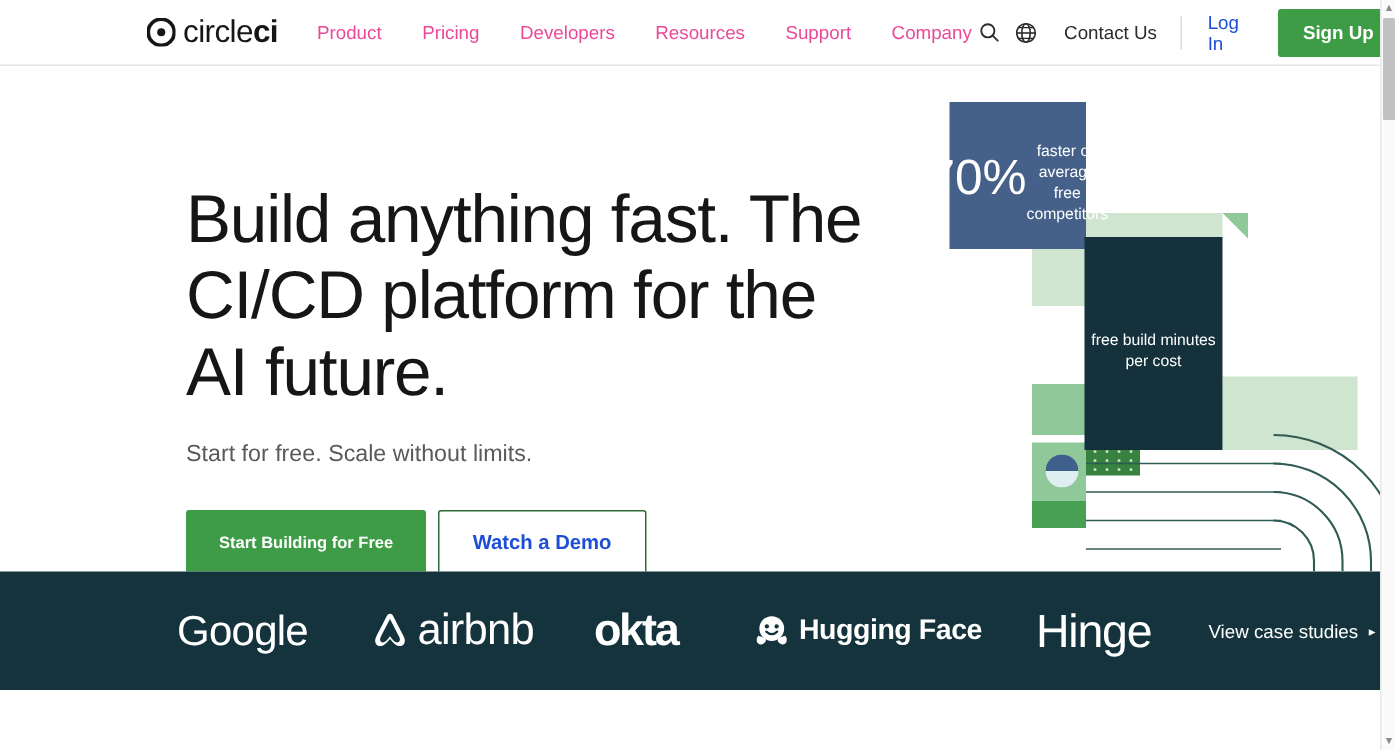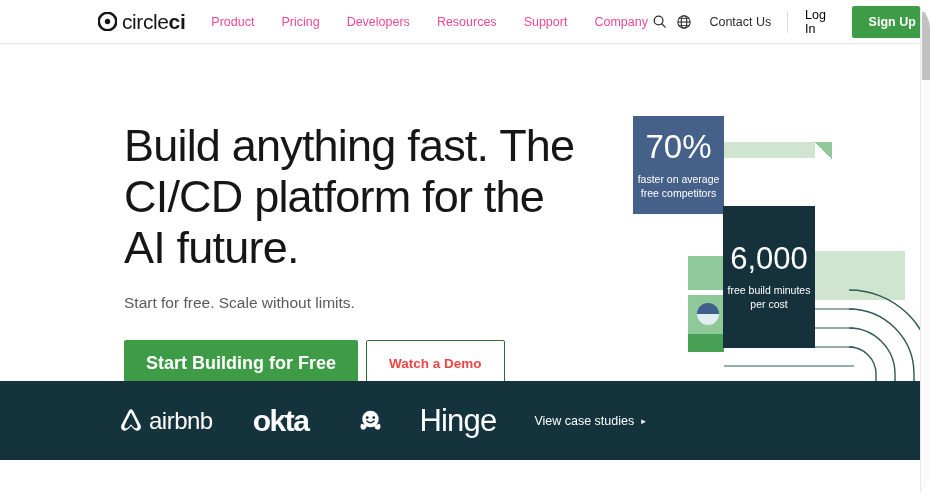--- a/index.html
+++ b/index.html
@@ -2,21 +2,21 @@
 <html><head>
 <meta charset="utf-8">
 <style>
   * { box-sizing: border-box; margin: 0; padding: 0; }
   html, body {
     width: 930px; height: 500px;
     overflow: hidden;
     font-family: "Liberation Sans", sans-serif;
     background: #ffffff;
   }
-  .page { position: relative; width: 930px; height: 500px; overflow: hidden; background:#fff;border-radius:29px; }
+  .page { position: relative; width: 930px; height: 500px; overflow: hidden; background:#fff; }
   .viewport { position: absolute; left:0; top:0; width: 920px; height: 500px; overflow: hidden; }
 
   
   .header {
     position: absolute; left:0; top:0; width: 920px; height: 44px;
     background: #fff; border-bottom: 1px solid #e6e6e6;
     display: flex; align-items: center;
   }
   .logo { display:flex; align-items:center; margin-left: 98px; gap: 5px; }
   .logo-mark { width:19px; height:19px; display:block; }
@@ -26,53 +26,53 @@
 
   .nav { display:flex; align-items:center; gap: 27px; margin-left: 26px; }
   .nav-item {
     font-size: 12.5px; color: #ec4899; cursor: pointer;
     font-weight: 400; white-space: nowrap;
   }
   .header-right { display:flex; align-items:center; margin-left:auto; margin-right: 104px; gap: 0; }
   .icon-btn { width: 28px; height: 28px; display:flex; align-items:center; justify-content:center; cursor:pointer; }
   .contact { font-size: 12.5px; color:#2b2b2b; margin-left: 14px; margin-right: 16px; cursor:pointer; white-space:nowrap; }
   .hdr-divider { width:1px; height: 22px; background: #dcdcdc; }
-  .login { font-size: 12.5px; color:#000000; margin-left: 17px; margin-right: 17px; cursor:pointer; }
+  .login { font-size: 12.5px; color:#1d4ed8; margin-left: 17px; margin-right: 17px; cursor:pointer; }
   .signup {
     background: #3e9c46; color:#fff; font-size: 12.5px; font-weight: 700;
     border: none; border-radius: 2px; padding: 9px 17px; cursor: pointer;
     font-family: "Liberation Sans", sans-serif; white-space:nowrap;
   }
 
   
   .hero { position:absolute; left:0; top:44px; width:920px; height: 337px; overflow:hidden; background:#fff; }
   .hero-copy { position:absolute; left: 124px; top: 76px; width: 470px; }
   .headline {
     font-size: 45px; line-height: 51px; font-weight: 400; color:#161616;
     letter-spacing: -0.8px;
   }
   .subhead { font-size: 15.5px; color: #5a5a5a; margin-top: 21px; font-weight: 400; }
   .cta-row { display:flex; gap: 8px; margin-top: 28px; }
   .btn-primary {
-    background:#3e9c46; color:#fff; font-size:18px; font-weight:700;
+    background:#3e9c46; color:#fff; font-size:11px; font-weight:700;
     border:none; border-radius:2px; padding: 13px 22px; cursor:pointer;
     font-family:"Liberation Sans", sans-serif;
   }
   .btn-secondary {
-    background:#fff; color:#ef4444; font-size:13.5px; font-weight:700;
+    background:#fff; color:#1d4ed8; font-size:13.5px; font-weight:700;
     border:1px solid #2f6b36; border-radius:2px; padding: 13px 22px; cursor:pointer;
     font-family:"Liberation Sans", sans-serif;
   }
 
   
   .graphic { position:absolute; left: 600px; top: 0; width: 320px; height: 337px; }
   .sq { position:absolute; }
   .card {
-    position:absolute; display:flex; flex-direction:column;
-    align-items:center; justify-content:center; color:#fff; text-align:center;margin-top:48px;
+    position:absolute; display:flex; flex-direction:row;
+    align-items:center; justify-content:center; color:#fff; text-align:center;
   }
   .card .big { font-weight: 400; line-height:1; }
   .card .cap { font-size: 10.5px; line-height: 14px; margin-top: 9px; font-weight:400; }
   .card .cap i { font-style: italic; }
 
   .card-70 { left: 33px; top: 24px; width: 91px; height: 98px; background:#456089; }
   .card-70 .big { font-size: 33px; }
   .card-6000 { left: 123px; top: 114px; width: 92px; height: 142px; background:#14313c; }
   .card-6000 .big { font-size: 31px; }
   .card-50 { left: 33px; top: 246px; width: 91px; height: 91px; background:#4aa857; }
@@ -96,21 +96,21 @@
 
   
   .band {
     position:absolute; left:0; top: 381px; width: 920px; height: 79px;
     background:#14333c; display:flex; align-items:center; overflow:hidden;
   }
   .band-inner { display:flex; align-items:center; margin-left: 118px; gap: 0; }
   .brand { color:#fff; display:flex; align-items:center; }
   .brand-google { font-size: 28px; font-weight:400; letter-spacing:-0.5px; margin-right: 42px; }
   .brand-airbnb { display:flex; align-items:center; gap:5px; margin-right: 40px; }
-  .brand-airbnb span { font-size: 24px; font-weight:400; letter-spacing:-0.5px; }
+  .brand-airbnb span { font-size: 29px; font-weight:400; letter-spacing:-0.5px; }
   .brand-okta { font-size: 30px; font-weight:700; letter-spacing:-1.5px; margin-right: 50px; }
   .brand-hf { display:flex; align-items:center; gap:6px; margin-right: 36px; }
   .brand-hf span { font-size: 19px; font-weight:700; letter-spacing:-0.3px; }
   .brand-hinge { font-size: 31px; font-weight:400; letter-spacing:-0.8px; margin-right: 38px; }
   .case-link { color:#fff; font-size: 12.5px; font-weight:400; display:flex; align-items:center; gap:7px; cursor:pointer; white-space:nowrap; }
 
   .below { position:absolute; left:0; top:460px; width:920px; height:40px; background:#fff; }
 
   
   .scrollbar { position:absolute; right:0; top:0; width:10px; height:500px; background:#fafafa; border-left:1px solid #e8e8e8; }
@@ -224,53 +224,54 @@
 
       <div class="card card-70">
         <div class="big">70%</div>
         <div class="cap">
           <span>faster on average</span><br>
           <span>free competitors</span>
         </div>
       </div>
 
       <div class="card card-6000">
-        <div class="big">6,000</div>
         <div class="cap">
           <span>free build minutes</span><br>
           <span>per cost</span>
         </div>
       </div>
 
 
     </div>
   </div>
 
   <div class="band">
     <div class="band-inner">
 
+      <div class="brand brand-google">Google</div>
 
       <div class="brand brand-airbnb">
         <svg width="26" height="28" viewBox="0 0 24 26">
           <path d="M12 2 C13 2 13.7 2.8 14.2 3.9 C15.6 6.8 19.5 14 20.8 16.8 C21.9 19.2 20.6 22 18.1 22 C16.2 22 14.6 20.7 12 17.6 C9.4 20.7 7.8 22 5.9 22 C3.4 22 2.1 19.2 3.2 16.8 C4.5 14 8.4 6.8 9.8 3.9 C10.3 2.8 11 2 12 2 Z M12 5.2 C11.3 6.6 7.6 13.6 6.2 16.6 C5.4 18.3 6.1 19.8 7.6 19.8 C8.9 19.8 10.1 18.6 12 16 C13.9 18.6 15.1 19.8 16.4 19.8 C17.9 19.8 18.6 18.3 17.8 16.6 C16.4 13.6 12.7 6.6 12 5.2 Z" fill="#ffffff"></path>
         </svg>
         <span>airbnb</span>
       </div>
 
       <div class="brand brand-okta">okta</div>
 
       <div class="brand brand-hf">
         <svg width="25" height="25" viewBox="0 0 26 26">
           <circle cx="13" cy="11.5" r="8.6" fill="#ffffff"></circle>
           <circle cx="9.6" cy="10" r="1.5" fill="#14333c"></circle>
           <circle cx="16.4" cy="10" r="1.5" fill="#14333c"></circle>
           <path d="M9.2 13.6 Q13 17.2 16.8 13.6" fill="none" stroke="#14333c" stroke-width="1.5" stroke-linecap="round"></path>
           <path d="M3.6 16.5 Q1.6 19.4 3.4 21.6 Q5.4 23.6 8 21.4 Q9.6 19.8 8.4 18 Z" fill="#ffffff"></path>
           <path d="M22.4 16.5 Q24.4 19.4 22.6 21.6 Q20.6 23.6 18 21.4 Q16.4 19.8 17.6 18 Z" fill="#ffffff"></path>
         </svg>
+        <span>Hugging Face</span>
       </div>
 
       <div class="brand brand-hinge">Hinge</div>
 
       <div class="case-link">
         <span>View case studies</span>
         <span style="font-size:9px;">▸</span>
       </div>
     </div>
   </div>

